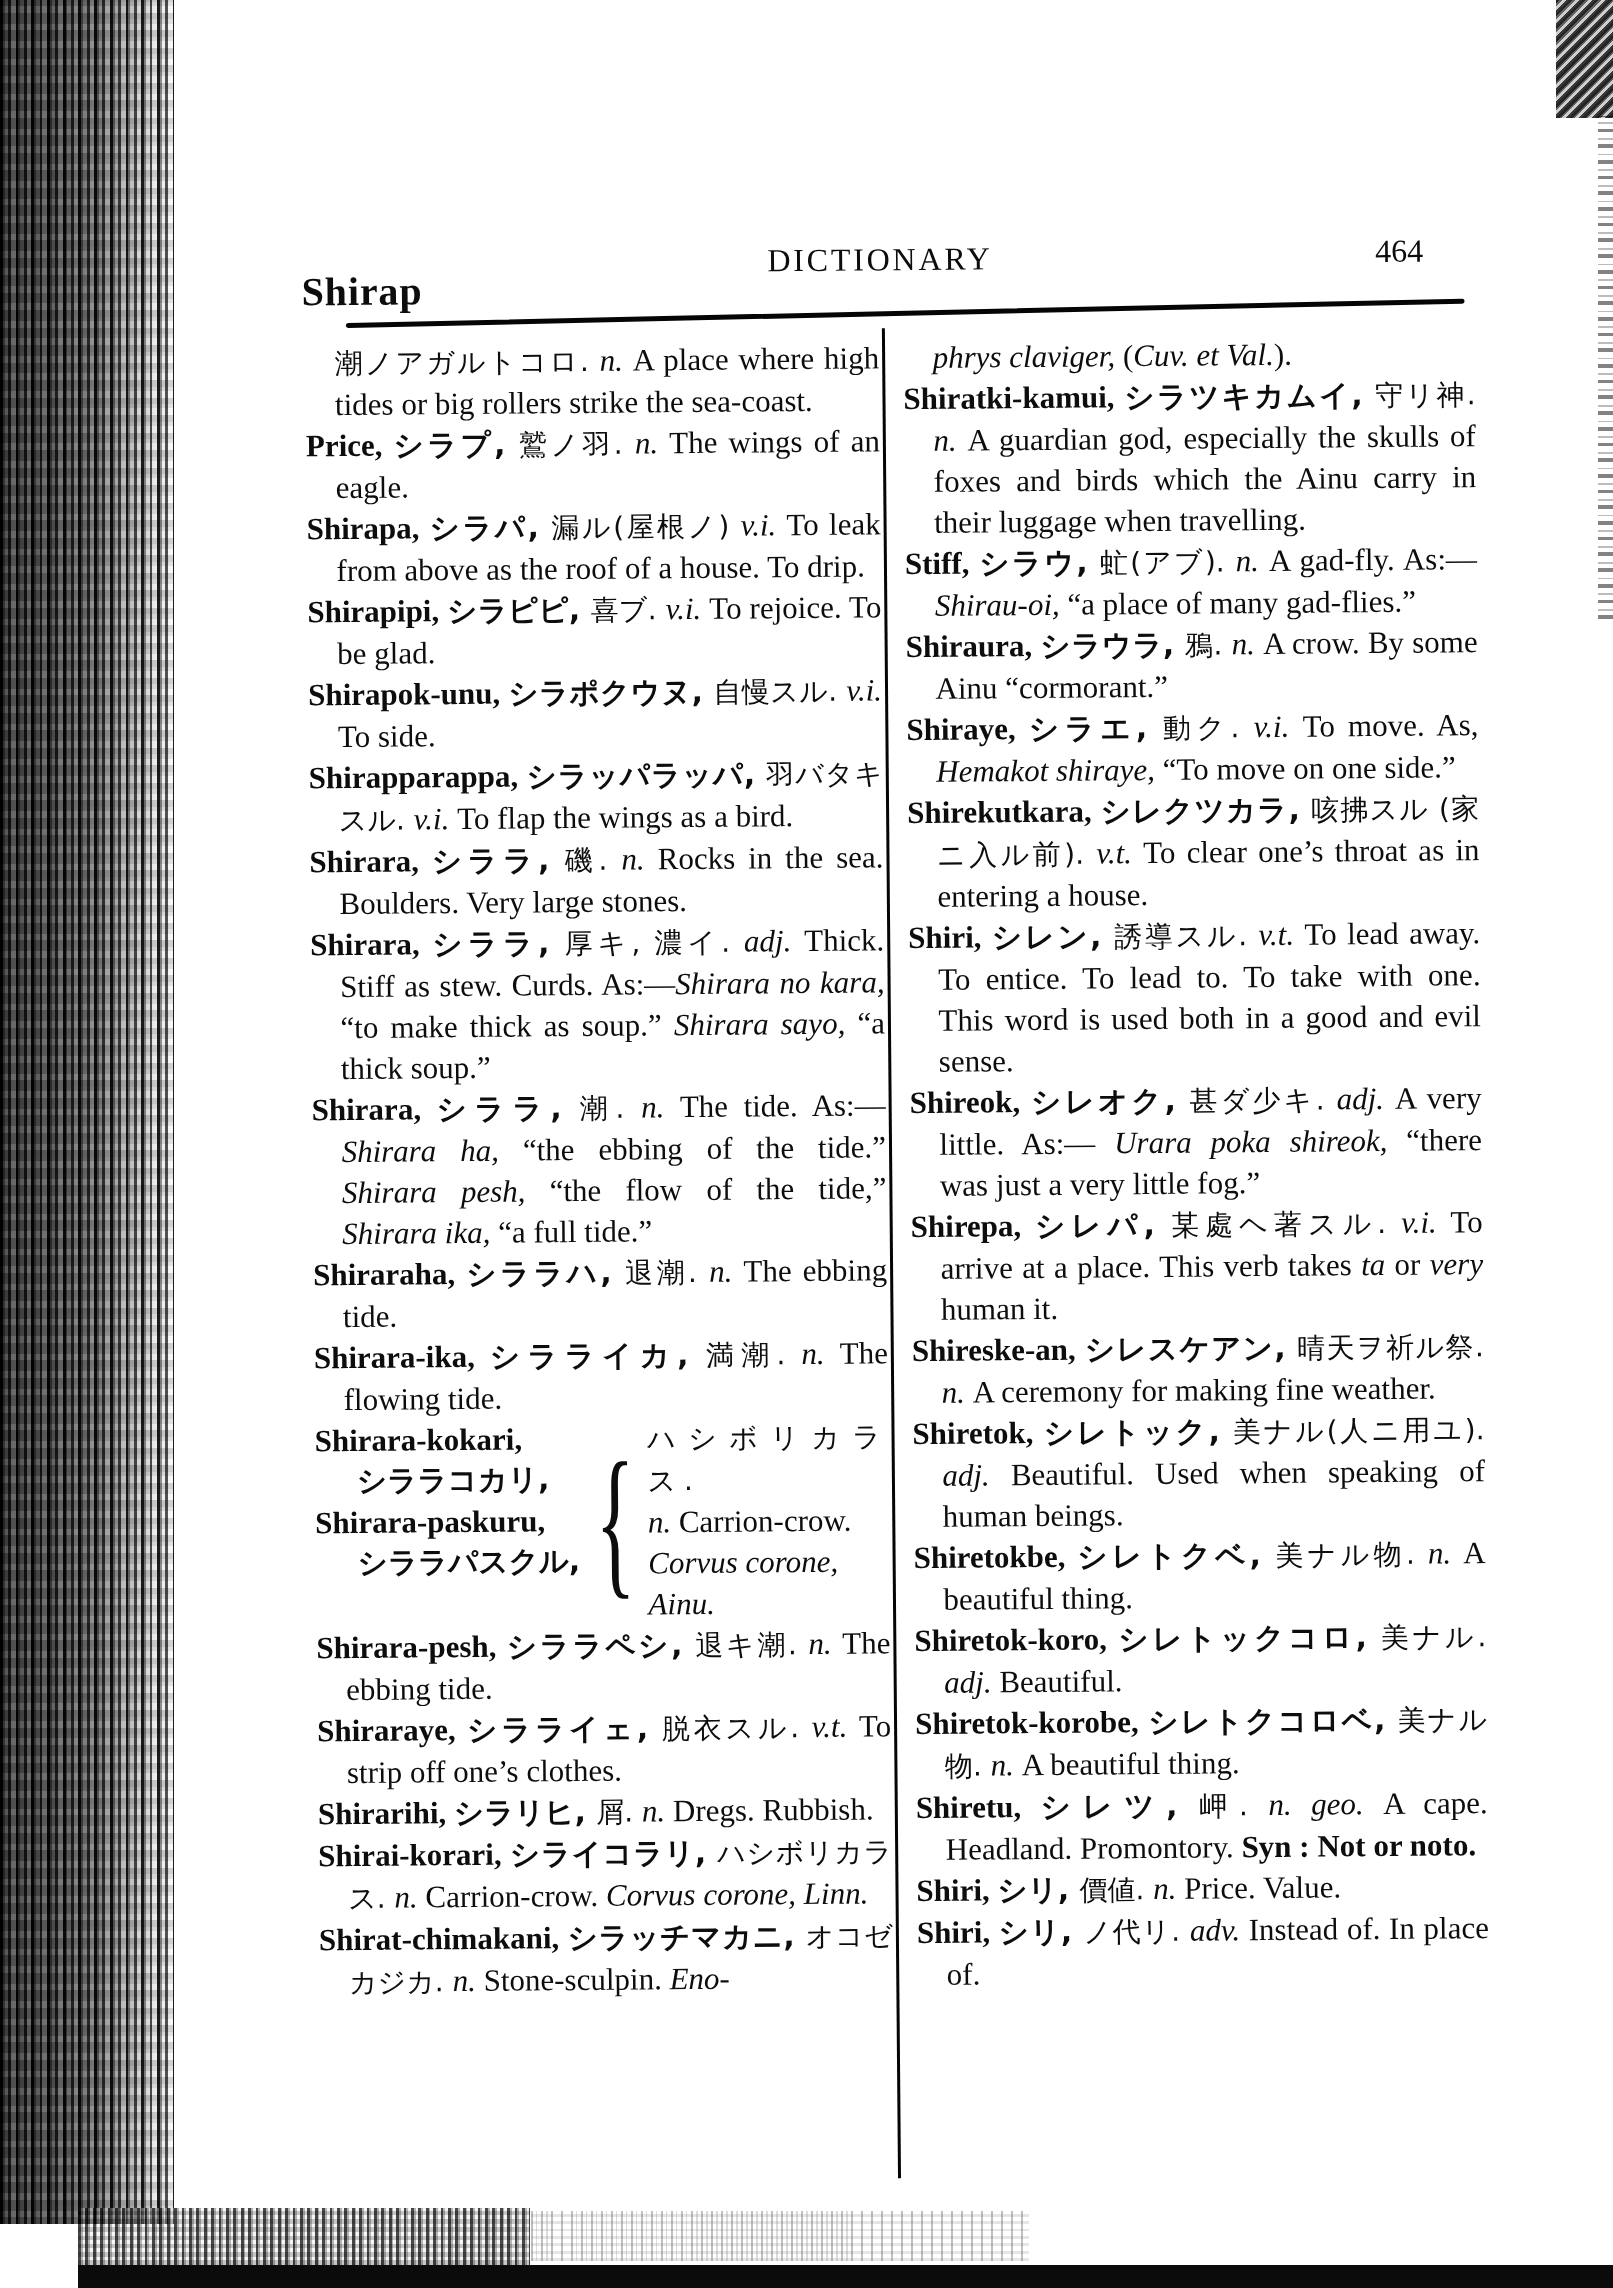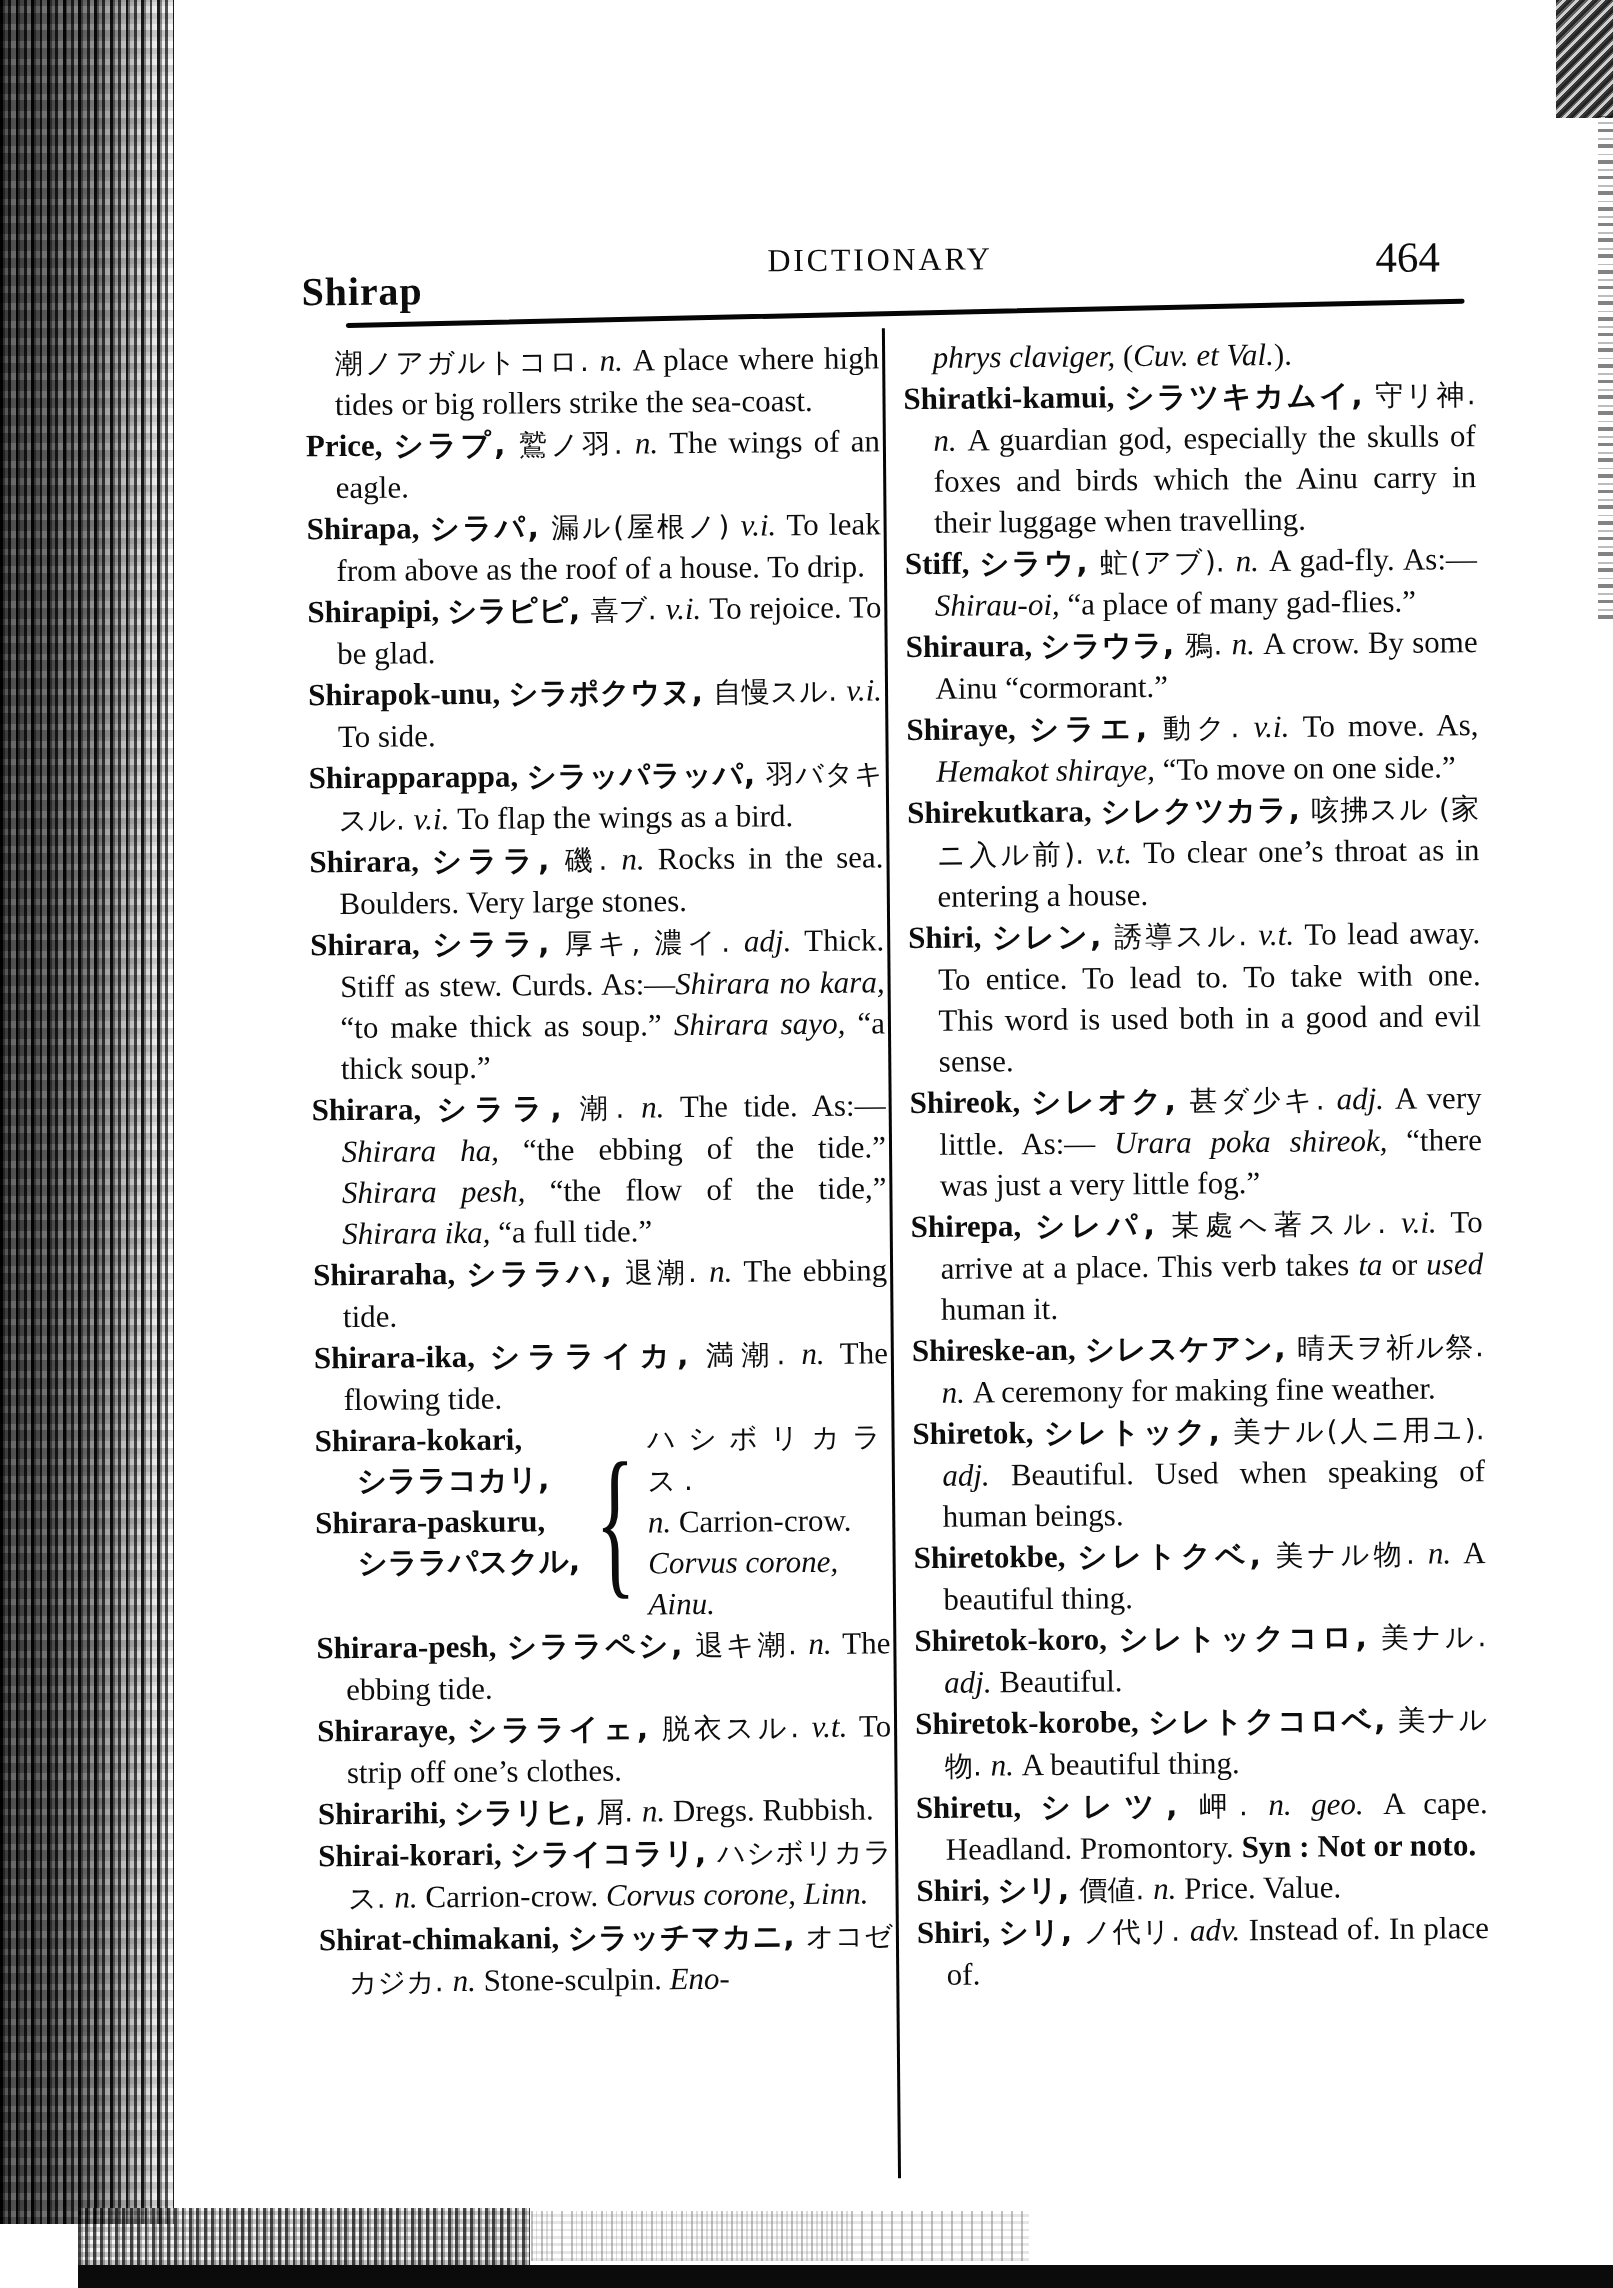--- a/index.html
+++ b/index.html
@@ -7,21 +7,21 @@
     width:1613px;height:2289px;position:relative;overflow:hidden;
     background:#ffffff;color:#0d0d0d;
     font-family:"Liberation Serif","DejaVu Serif",serif;
   }
   .abs{position:absolute;}
   
   #page{position:absolute;left:0;top:0;width:1613px;height:2289px;transform:rotate(-0.5deg);}
   .hdr{position:absolute;white-space:nowrap;}
   #hdr-catchword{left:309px;top:264px;font-size:40px;font-weight:bold;letter-spacing:0.9px;}
   #hdr-title{left:775px;top:242px;font-size:32px;letter-spacing:2.8px;}
-  #hdr-page{left:1383px;top:238px;font-size:43px;}
+  #hdr-page{left:1383px;top:238px;font-size:32px;}
   #hdr-rule{left:353px;top:319px;width:1119px;height:4.6px;background:#050505;transform:rotate(-0.75deg);transform-origin:left center;border-radius:2.8px;}
   #col-divider{left:889px;top:329px;width:2.8px;height:1850px;background:#050505;}
   .col{position:absolute;top:338px;}
   #col-left{left:312px;width:574px;}
   #col-right{left:910px;width:572px;}
   .entry{margin:0;padding-left:29.5px;text-indent:-29.5px;text-align:justify;font-size:31px;line-height:41px;}
   .entry.cont{text-indent:0;}
   .sg-h{font-weight:bold;}
   .sg-k{font-weight:bold;font-family:"DejaVu Sans","Liberation Sans",sans-serif;font-size:29.5px;}
   .sg-j{font-family:"DejaVu Sans","Liberation Sans",sans-serif;font-size:28px;}
@@ -111,21 +111,21 @@
     </div>
   <div class="col" id="col-right">
       <p class="entry cont"><span class="sg-i">phrys claviger, </span><span class="sg-t">(</span><span class="sg-i">Cuv. et Val.</span><span class="sg-t">).</span></p>
       <p class="entry"><span class="sg-h">Shiratki-kamui, </span><span class="sg-k">シラツキカムイ, </span><span class="sg-j">守リ神. </span><span class="sg-i">n. </span><span class="sg-t">A guardian god, especially the skulls of foxes and birds which the Ainu carry in their luggage when travelling.</span></p>
       <p class="entry"><span class="sg-h">Stiff, </span><span class="sg-k">シラウ, </span><span class="sg-j">虻(アブ). </span><span class="sg-i">n. </span><span class="sg-t">A gad-fly. As:—</span><span class="sg-i">Shirau-oi, </span><span class="sg-t">“a place of many gad-flies.”</span></p>
       <p class="entry"><span class="sg-h">Shiraura, </span><span class="sg-k">シラウラ, </span><span class="sg-j">鴉. </span><span class="sg-i">n. </span><span class="sg-t">A crow. By some Ainu “cormorant.”</span></p>
       <p class="entry"><span class="sg-h">Shiraye, </span><span class="sg-k">シラエ, </span><span class="sg-j">動ク. </span><span class="sg-i">v.i. </span><span class="sg-t">To move. As, </span><span class="sg-i">Hemakot shiraye, </span><span class="sg-t">“To move on one side.”</span></p>
       <p class="entry"><span class="sg-h">Shirekutkara, </span><span class="sg-k">シレクツカラ, </span><span class="sg-j">咳拂スル (家ニ入ル前). </span><span class="sg-i">v.t. </span><span class="sg-t">To clear one’s throat as in entering a house.</span></p>
       <p class="entry"><span class="sg-h">Shiri, </span><span class="sg-k">シレン, </span><span class="sg-j">誘導スル. </span><span class="sg-i">v.t. </span><span class="sg-t">To lead away.  To entice.  To lead to.  To take with one.  This word is used both in a good and evil sense.</span></p>
       <p class="entry"><span class="sg-h">Shireok, </span><span class="sg-k">シレオク, </span><span class="sg-j">甚ダ少キ. </span><span class="sg-i">adj. </span><span class="sg-t">A very little.  As:— </span><span class="sg-i">Urara poka shireok, </span><span class="sg-t">“there was just a very little fog.”</span></p>
-      <p class="entry"><span class="sg-h">Shirepa, </span><span class="sg-k">シレパ, </span><span class="sg-j">某處ヘ著スル. </span><span class="sg-i">v.i. </span><span class="sg-t">To arrive at a place.  This verb takes </span><span class="sg-i">ta </span><span class="sg-t">or </span><span class="sg-i">used </span><span class="sg-t">human it.</span></p>
+      <p class="entry"><span class="sg-h">Shirepa, </span><span class="sg-k">シレパ, </span><span class="sg-j">某處ヘ著スル. </span><span class="sg-i">v.i. </span><span class="sg-t">To arrive at a place.  This verb takes </span><span class="sg-i">ta </span><span class="sg-t">or </span><span class="sg-i">very </span><span class="sg-t">human it.</span></p>
       <p class="entry"><span class="sg-h">Shireske-an, </span><span class="sg-k">シレスケアン, </span><span class="sg-j">晴天ヲ祈ル祭. </span><span class="sg-i">n. </span><span class="sg-t">A ceremony for making fine weather.</span></p>
       <p class="entry"><span class="sg-h">Shiretok, </span><span class="sg-k">シレトック, </span><span class="sg-j">美ナル(人ニ用ユ). </span><span class="sg-i">adj. </span><span class="sg-t">Beautiful.  Used when speaking of human beings.</span></p>
       <p class="entry"><span class="sg-h">Shiretokbe, </span><span class="sg-k">シレトクベ, </span><span class="sg-j">美ナル物. </span><span class="sg-i">n. </span><span class="sg-t">A beautiful thing.</span></p>
       <p class="entry"><span class="sg-h">Shiretok-koro, </span><span class="sg-k">シレトックコロ, </span><span class="sg-j">美ナル. </span><span class="sg-i">adj. </span><span class="sg-t">Beautiful.</span></p>
       <p class="entry"><span class="sg-h">Shiretok-korobe, </span><span class="sg-k">シレトクコロベ, </span><span class="sg-j">美ナル物. </span><span class="sg-i">n. </span><span class="sg-t">A beautiful thing.</span></p>
       <p class="entry"><span class="sg-h">Shiretu, </span><span class="sg-k">シレツ, </span><span class="sg-j">岬. </span><span class="sg-i">n. geo. </span><span class="sg-t">A cape. Headland.  Promontory.  </span><span class="sg-h">Syn : Not or noto.</span></p>
       <p class="entry"><span class="sg-h">Shiri, </span><span class="sg-k">シリ, </span><span class="sg-j">價値. </span><span class="sg-i">n. </span><span class="sg-t">Price.  Value.</span></p>
       <p class="entry"><span class="sg-h">Shiri, </span><span class="sg-k">シリ, </span><span class="sg-j">ノ代リ. </span><span class="sg-i">adv. </span><span class="sg-t">Instead of. In place of.</span></p>
     </div>
 </div>

